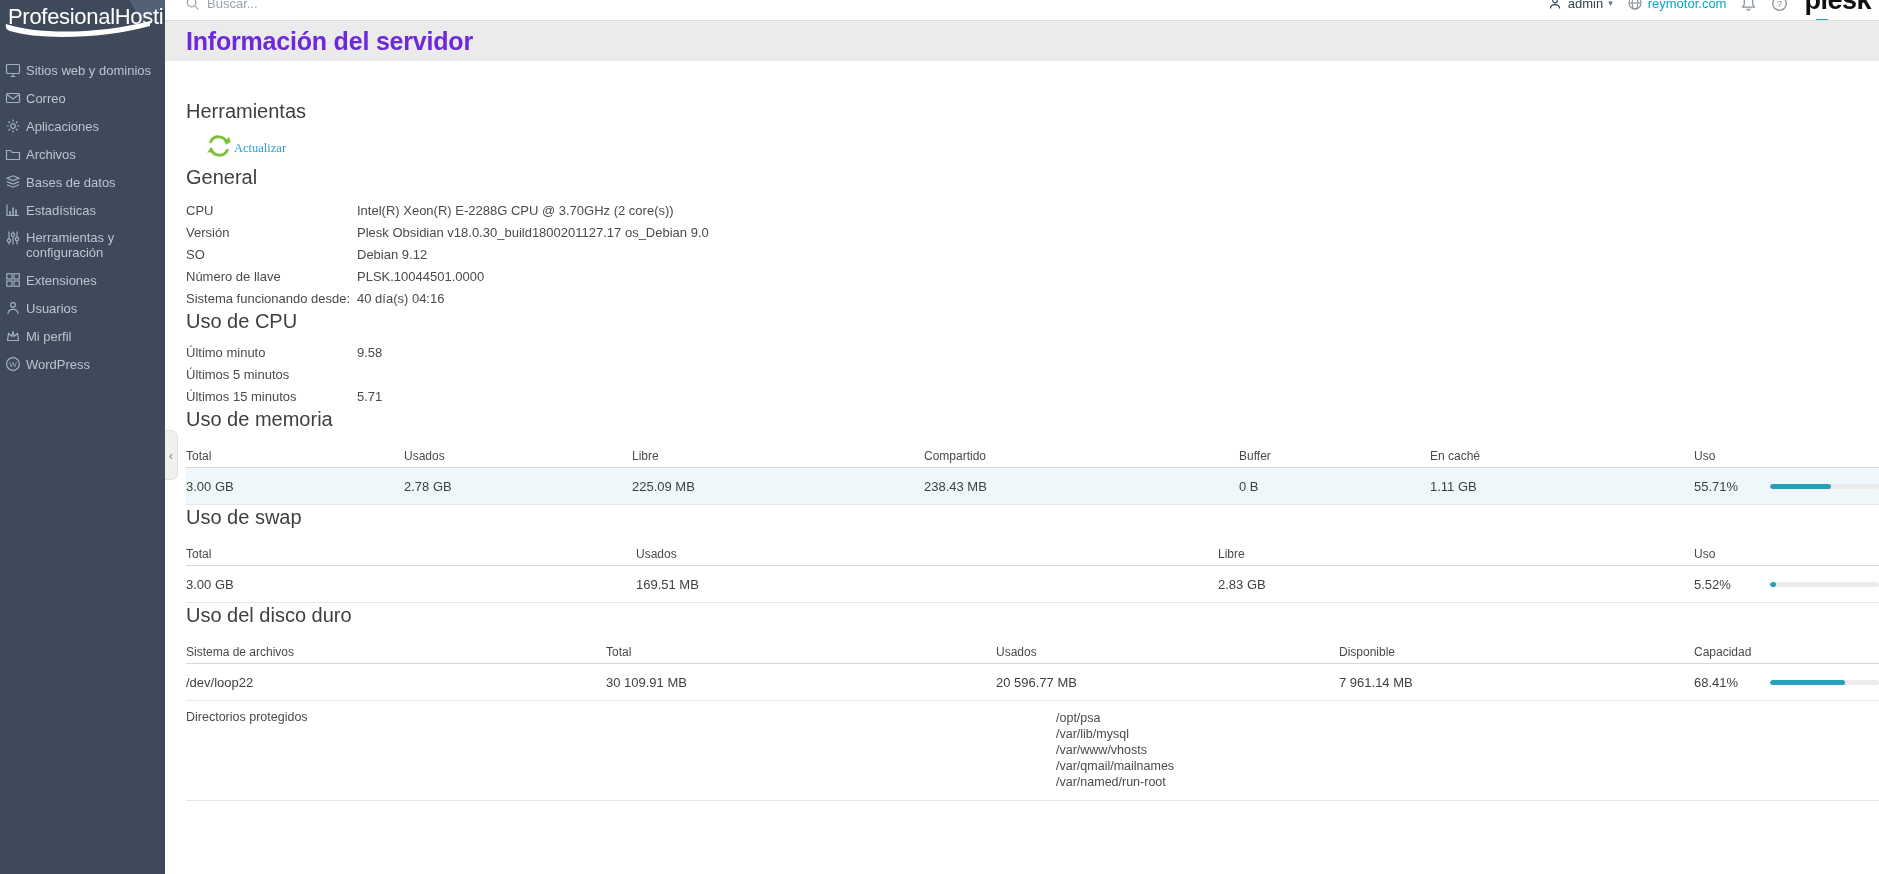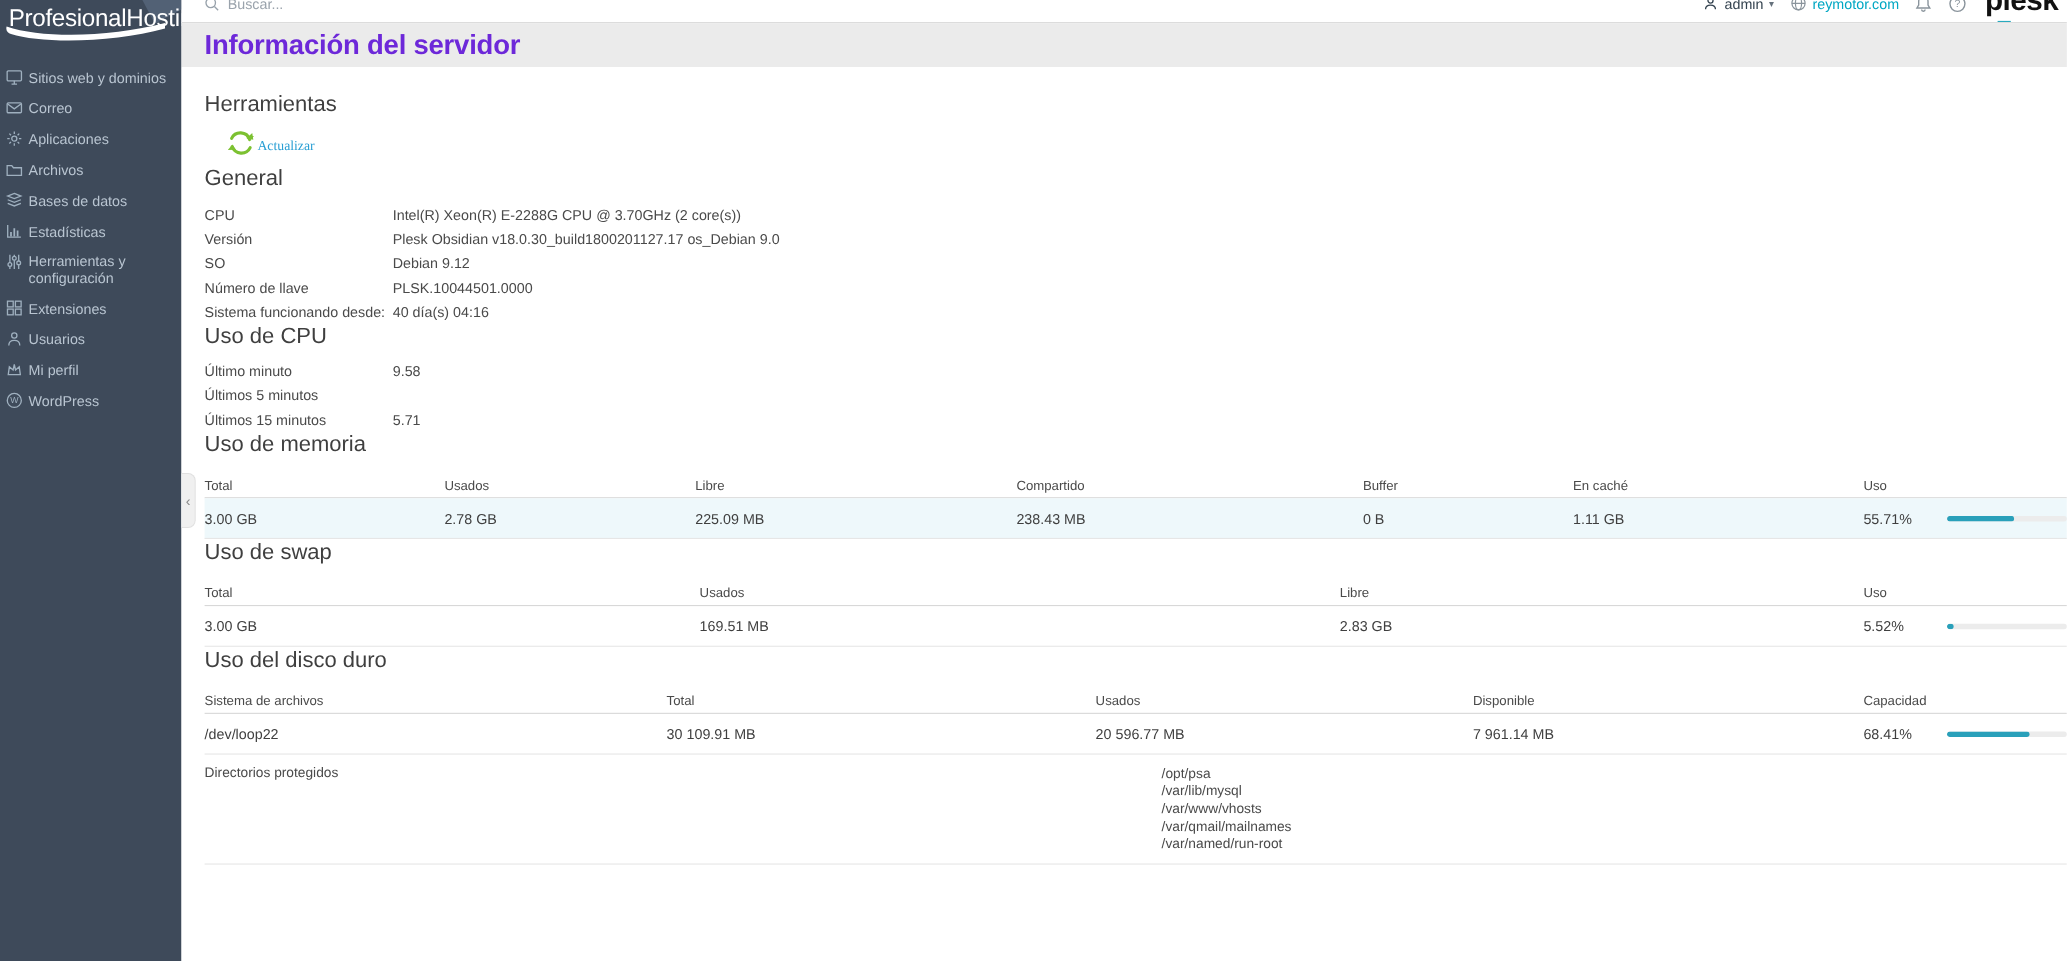--- a/index.html
+++ b/index.html
@@ -56,21 +56,21 @@
   
   .collapse-tab{
     position:absolute;left:165px;top:430px;width:12px;height:48px;
     background:#f0f0f0;border:1px solid #e0e0e0;border-left:none;
     border-radius:0 7px 7px 0;color:#8a8a8a;font-size:13px;
     display:flex;align-items:center;justify-content:center;cursor:pointer;z-index:5;
   }
   
   .content{
     position:absolute;left:165px;top:61px;right:0;bottom:0;background:#fff;
-    padding:22px 0 0 21px;overflow:hidden;
+    padding:38px 0 0 21px;overflow:hidden;
   }
   h2.sec{font-size:20px;font-weight:400;color:#3f3f3f;margin:0;line-height:24px;}
   .sec-tools{margin-top:0;}
   .sec-general{margin-top:22px;}
   .sec-cpu{margin-top:14px;}
   .sec-mem{margin-top:12px;}
   .sec-swap{margin-top:28px;}
   .sec-disk{margin-top:26px;}
   .tool-item{display:inline-flex;flex-direction:row;align-items:center;margin:8px 0 0 18px;cursor:pointer;font-family:Liberation Serif, serif;}
   .tool-item svg{display:block;}

